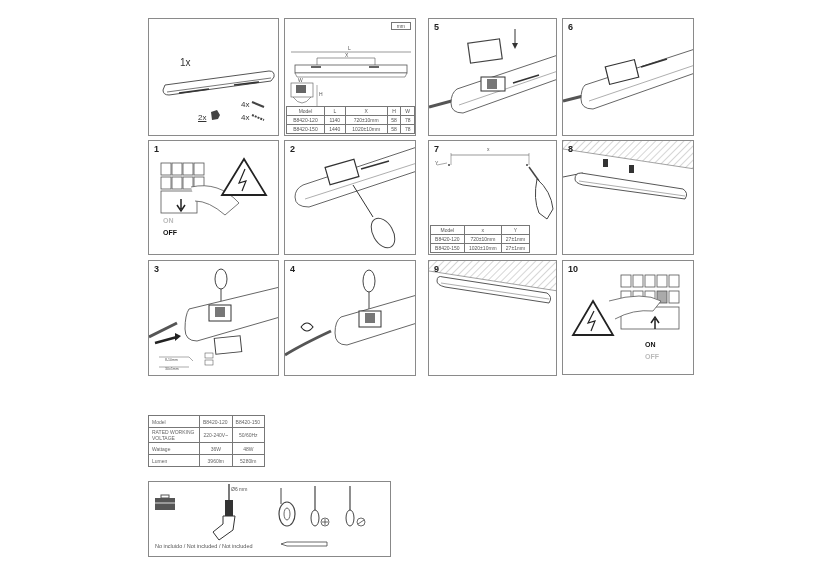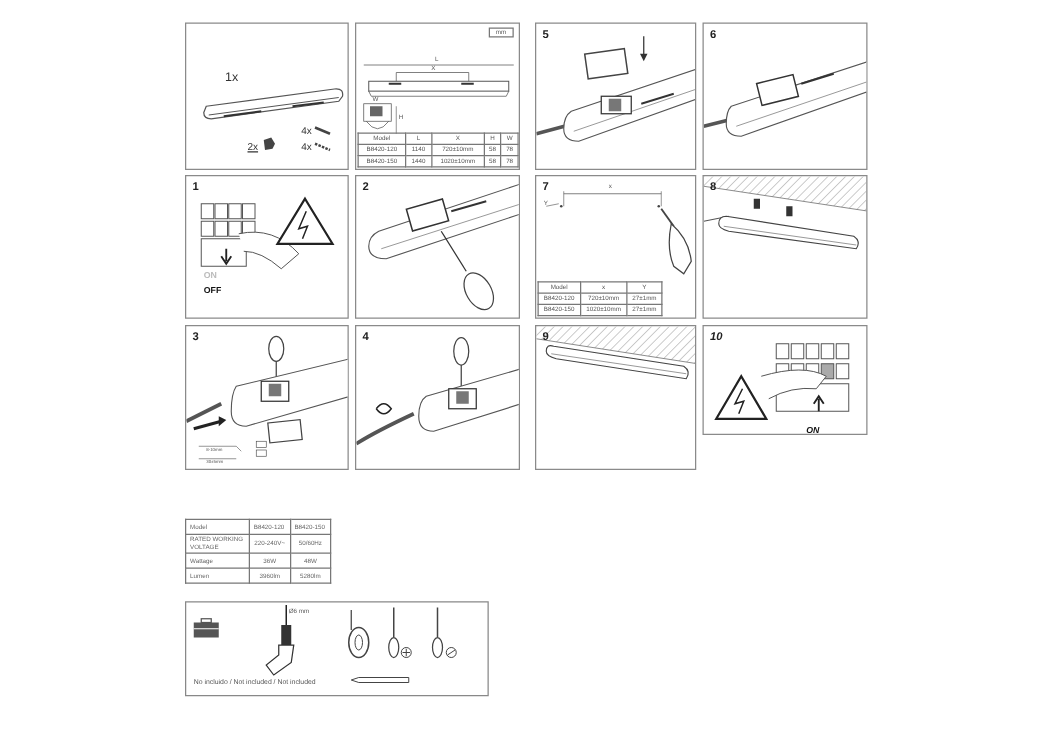--- a/index.html
+++ b/index.html
@@ -236,21 +236,21 @@
 <div class="panel" style="left:428px;top:260px;width:129px;height:116px;">
   <svg width="129" height="116">
     <path d="M0 0 L129 0 L129 30 L0 10 Z" fill="url(#hatch)"></path>
     <path d="M0 10 L129 30" stroke="#666" stroke-width="0.6"></path>
     <path d="M14 16 L118 32 Q124 36 120 42 L16 26 Q8 24 8 20 Q8 14 14 16 Z" fill="#fff" stroke="#444" stroke-width="0.9"></path>
     <path d="M12 22 L120 38" stroke="#777" stroke-width="0.6"></path>
   </svg>
   <span class="step-num">9</span>
 </div>
 
-<div class="panel" style="left:562px;top:260px;width:132px;height:88px;font-style:italic;">
+<div class="panel" style="left:562px;top:260px;width:132px;height:115px;">
   <span class="step-num">10</span>
   <svg width="132" height="116">
     <g stroke="#555" stroke-width="0.8" fill="#fff">
       <rect x="58" y="14" width="10" height="12"></rect>
         <rect x="70" y="14" width="10" height="12"></rect>
         <rect x="82" y="14" width="10" height="12"></rect>
         <rect x="94" y="14" width="10" height="12"></rect>
         <rect x="106" y="14" width="10" height="12"></rect>
       <rect x="58" y="30" width="10" height="12"></rect>
         <rect x="70" y="30" width="10" height="12"></rect>

